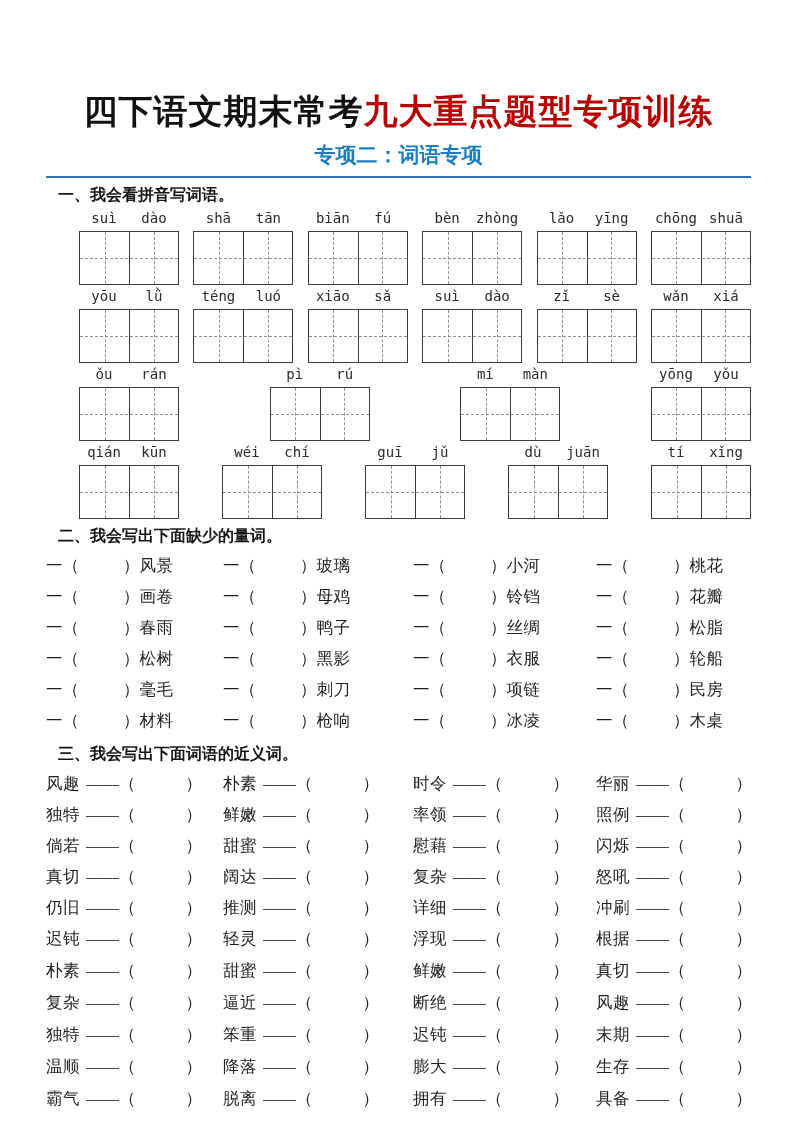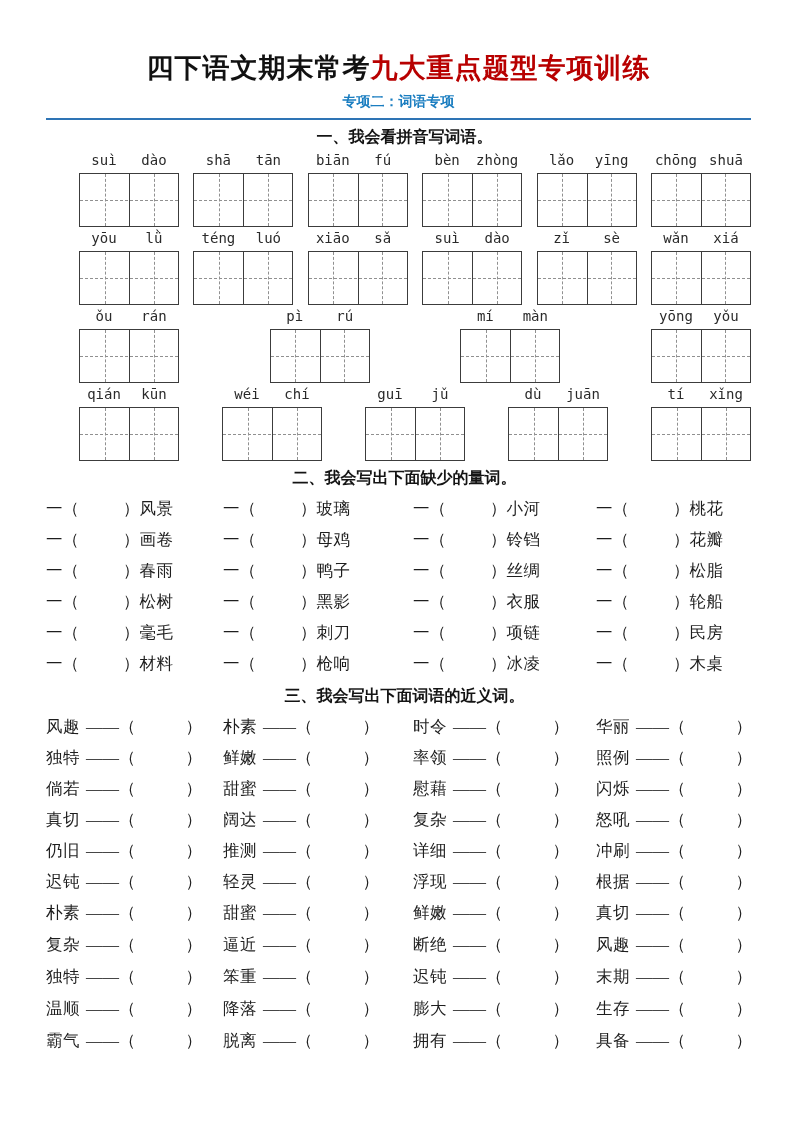--- a/index.html
+++ b/index.html
@@ -10,41 +10,41 @@
     box-sizing:border-box;
     padding:52px 42px 0 46px;
     font-family:"Liberation Serif", serif;
     color:#1c1c1c;
     overflow:hidden;
   }
   .title{
     text-align:center;
     font-family:"Liberation Sans", sans-serif;
     font-weight:900;
-    font-size:27px;
+    font-size:34px;
     letter-spacing:1px;
     line-height:1.2;
     color:#111;
+    margin-top:39px;
   }
   .title .red{color:var(--title-red,#b80000);}
   .subtitle{
     text-align:center;
     font-family:Liberation Mono, monospace;
     font-weight:700;
-    font-size:14px;
+    font-size:21px;
     margin-top:9px;
     color:var(--subtitle-blue,#1a7dc0);
   }
   .rule{height:2px;background:var(--rule-blue,#2e74b5);margin-top:7px;}
   .sec-heading{
     font-size:16px;
     font-weight:700;
     margin:7px 0 4px 12px;
     color:#141414;
-    text-align:center;
   }
   
   .prow{display:flex;justify-content:space-between;margin-bottom:3px;padding-left:33px;}
   .pcell{width:100px;}
   .plabel{display:flex;height:21px;font-family:"DejaVu Sans Mono", monospace;font-size:14px;color:#2a2a2a;}
   .plabel span{flex:1;text-align:center;}
   .pbox{position:relative;height:52px;border:1.6px solid #3c3c3c;background:#fff;}
   .pbox::after{content:"";position:absolute;left:0;right:0;top:50%;border-top:1px dashed #909090;}
   .half{position:absolute;top:0;bottom:0;width:50%;}
   .half.l{left:0;border-right:1.5px solid #3c3c3c;}

